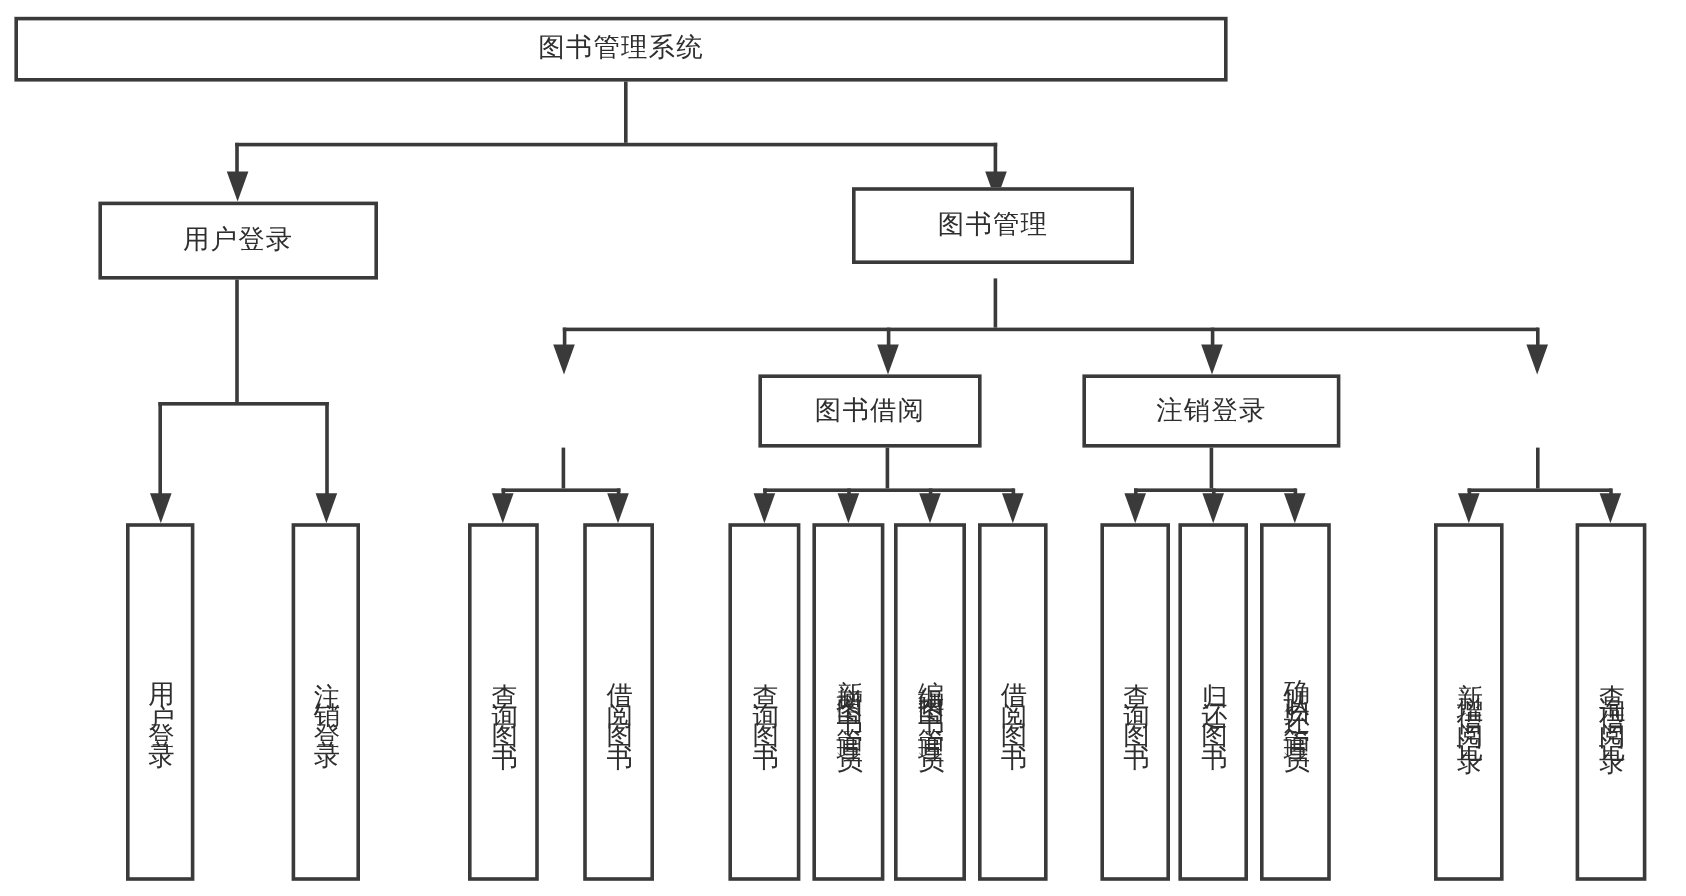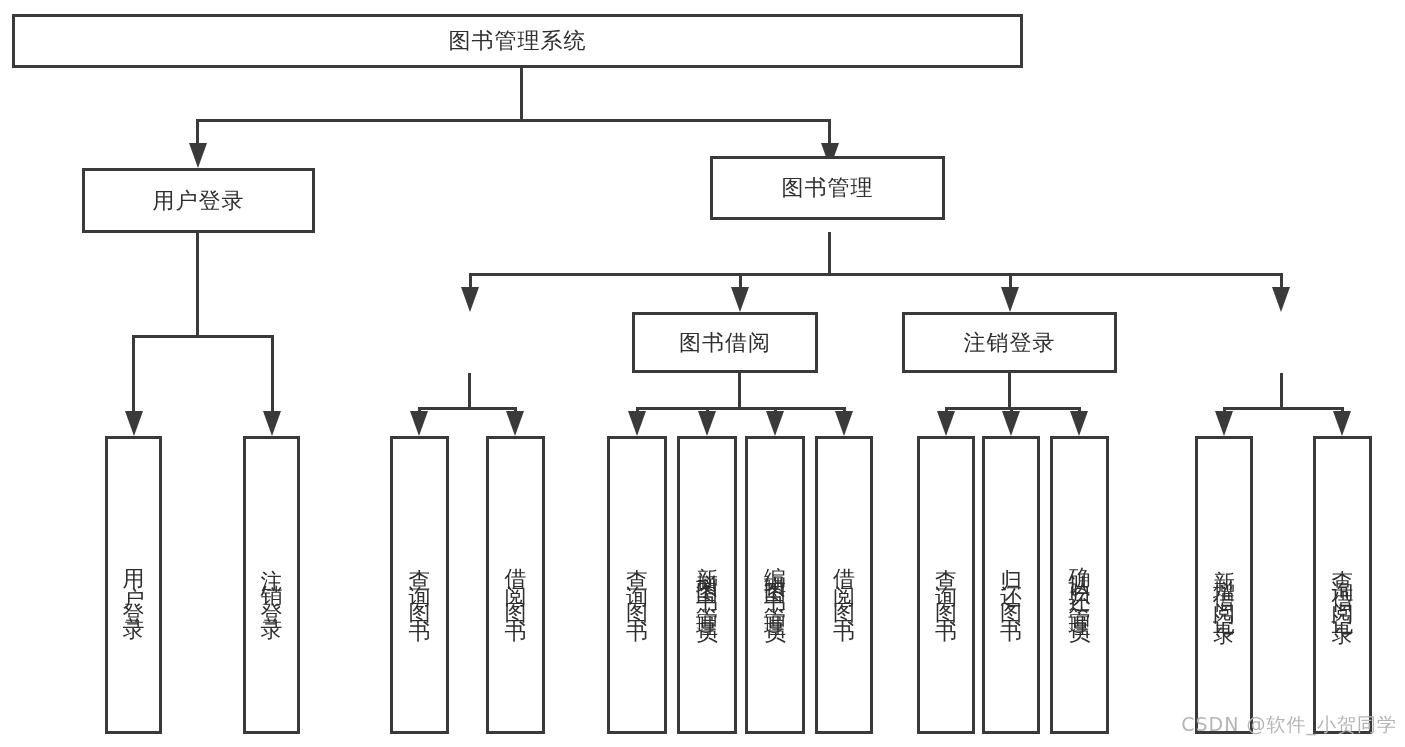--- a/index.html
+++ b/index.html
@@ -141,15 +141,14 @@
   <div class="box vbox len9" style="left:745px;top:436px;width:60px;height:298px">编辑图书（管理员）</div>
   <div class="box vbox len4" style="left:815px;top:436px;width:58px;height:298px">借阅图书</div>
 
   <div class="box vbox len4" style="left:917px;top:436px;width:58px;height:298px">查询图书</div>
   <div class="box vbox len4" style="left:982px;top:436px;width:58px;height:298px">归还图书</div>
   <div class="box vbox len9" style="left:1050px;top:436px;width:59px;height:298px">确认归还（管理员）</div>
 
   <div class="box vbox len6" style="left:1195px;top:436px;width:58px;height:298px">新增借阅记录</div>
   <div class="box vbox len6" style="left:1313px;top:436px;width:59px;height:298px">查询借阅记录</div>
 
-  <div class="watermark">CSDN @软件_小贺同学</div>
 
 </div>
 
 </body></html>

